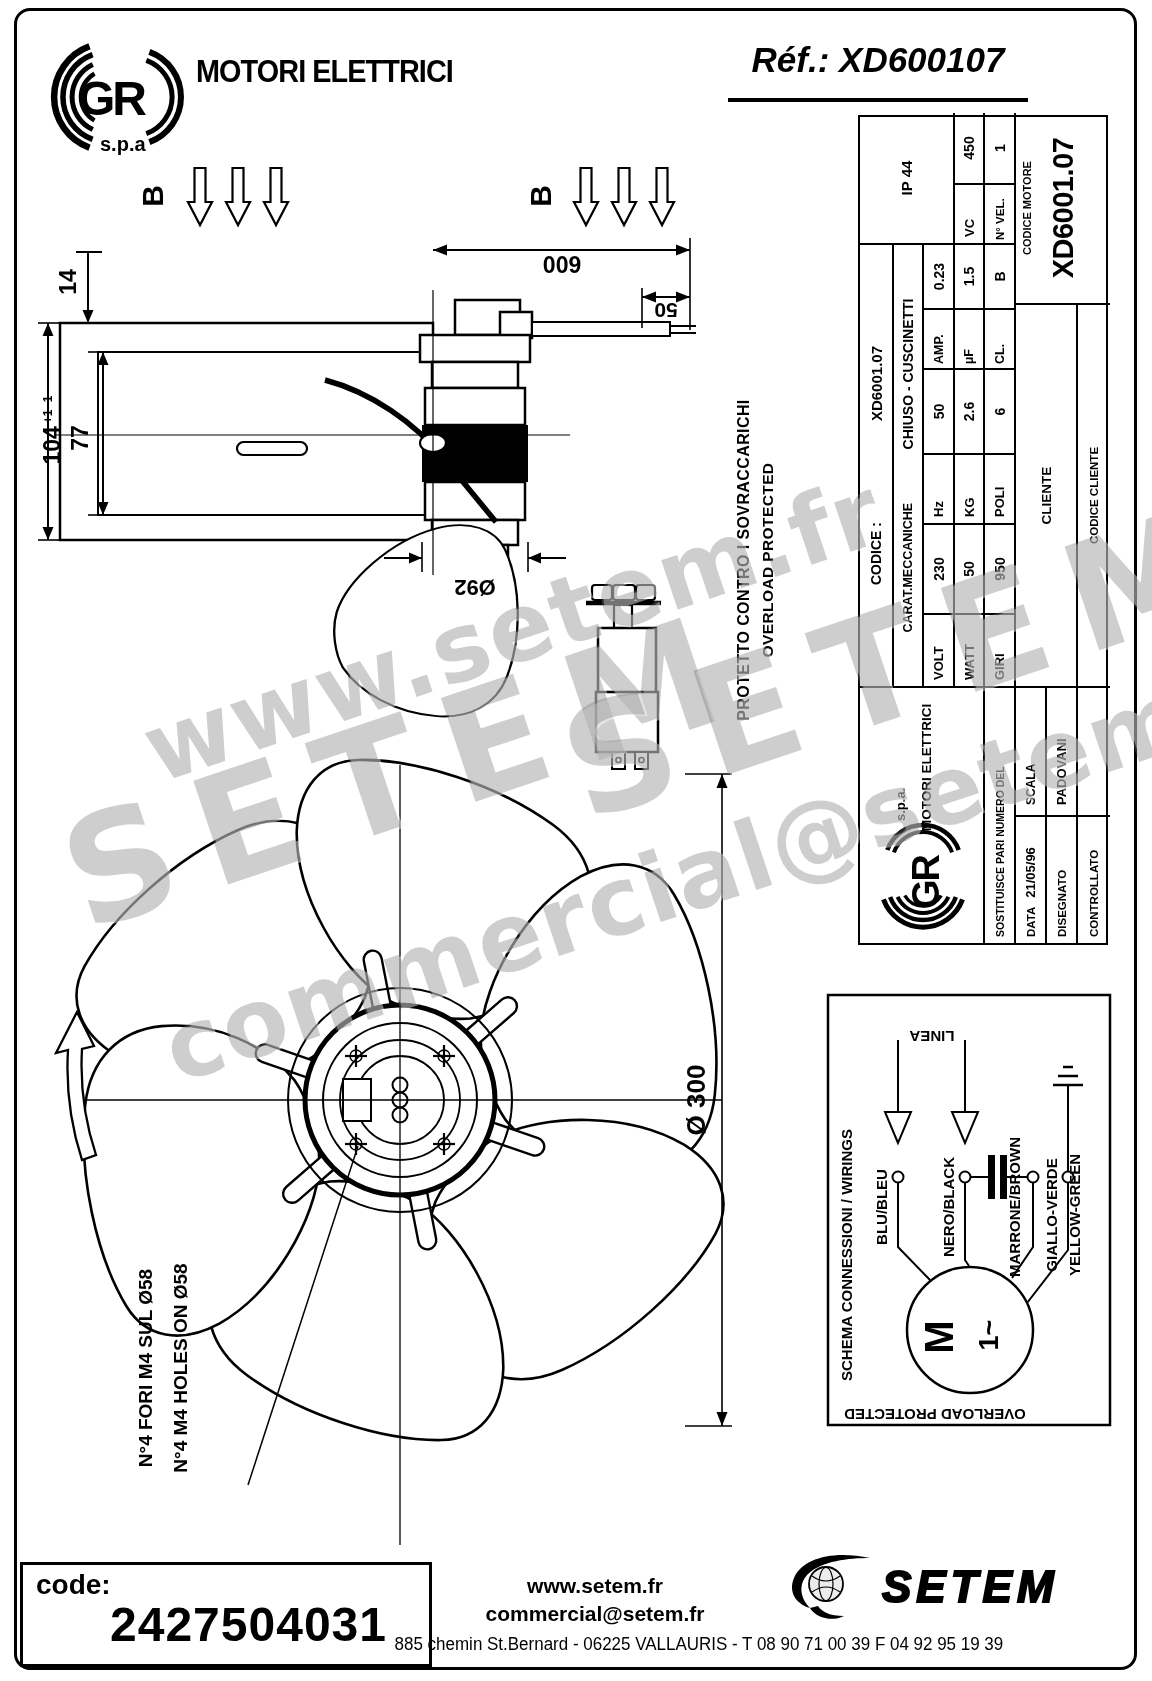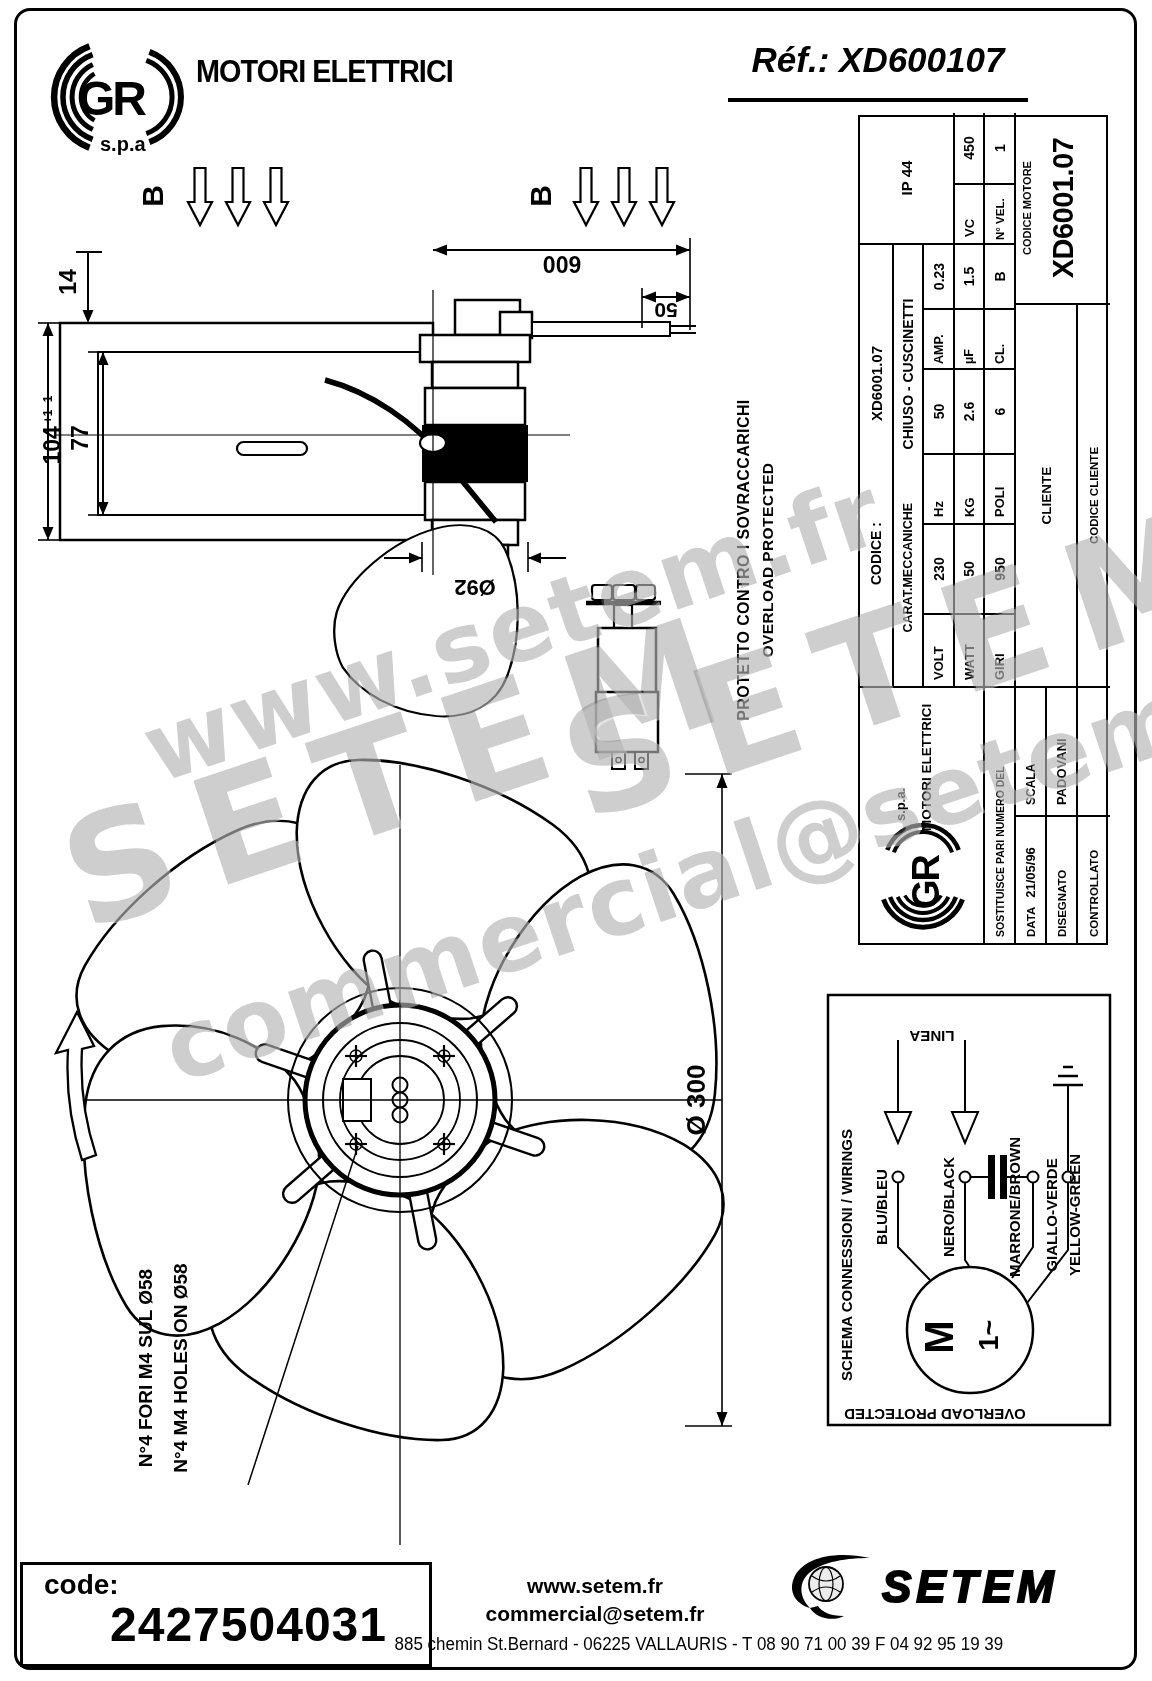--- a/index.html
+++ b/index.html
@@ -23,21 +23,21 @@
   
   #spec-table{left:858px;top:945px;width:830px;height:250px;transform:rotate(-90deg);
               transform-origin:0 0;border:2.5px solid #000;box-sizing:border-box;z-index:10;}
   .cell{position:absolute;box-sizing:border-box;display:flex;align-items:center;font-weight:bold;overflow:hidden;}
   .bR{border-right:2px solid #000;} .bB{border-bottom:2px solid #000;}
   .ctr{justify-content:center;} .pl{padding-left:6px;}
   .pair{justify-content:space-evenly;}
   
   #code-box{left:20px;top:1562px;width:412px;height:105px;border:3.5px solid #000;
             box-sizing:border-box;z-index:10;}
-  #code-label{position:absolute;left:13px;top:4px;font-size:28px;font-weight:bold;margin-left:8px;}
+  #code-label{position:absolute;left:13px;top:4px;font-size:28px;font-weight:bold;}
   #code-value{position:absolute;left:0;top:32px;width:100%;text-align:center;
               padding-left:45px;box-sizing:border-box;font-size:48px;font-weight:bold;letter-spacing:1px;}
   #site{left:440px;top:1574px;width:310px;text-align:center;font-size:21px;font-weight:bold;z-index:10;}
   #email{left:420px;top:1602px;width:350px;text-align:center;font-size:21px;font-weight:bold;z-index:10;}
   #address{left:340px;top:1634px;width:740px;text-align:center;font-size:17.5px;z-index:10;
            transform:scaleX(.97);transform-origin:0 0;}
   
   .wm{position:absolute;font-family:"DejaVu Sans",sans-serif;font-weight:bold;
       color:rgba(120,120,120,0.36);transform-origin:0 0;white-space:nowrap;z-index:40;
       pointer-events:none;text-shadow:2px 2px 0 rgba(255,255,255,0.45);}

